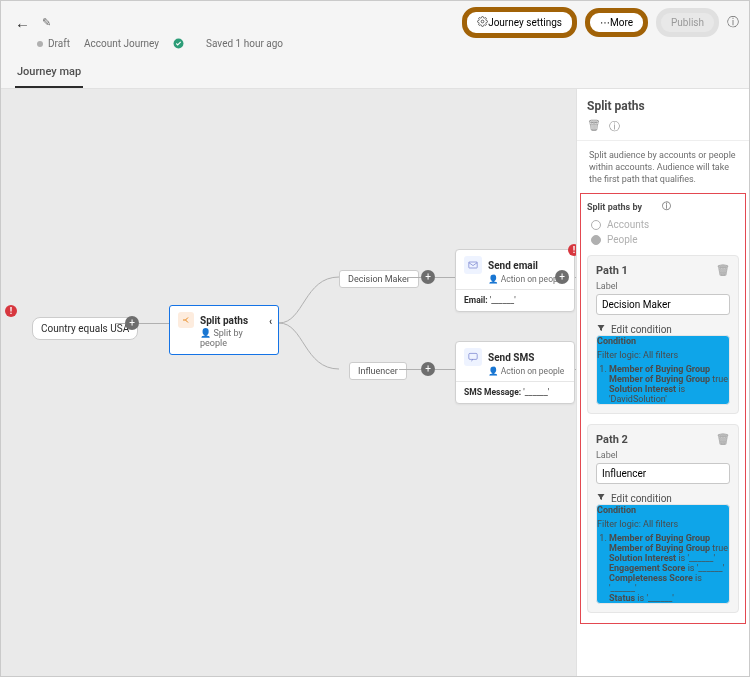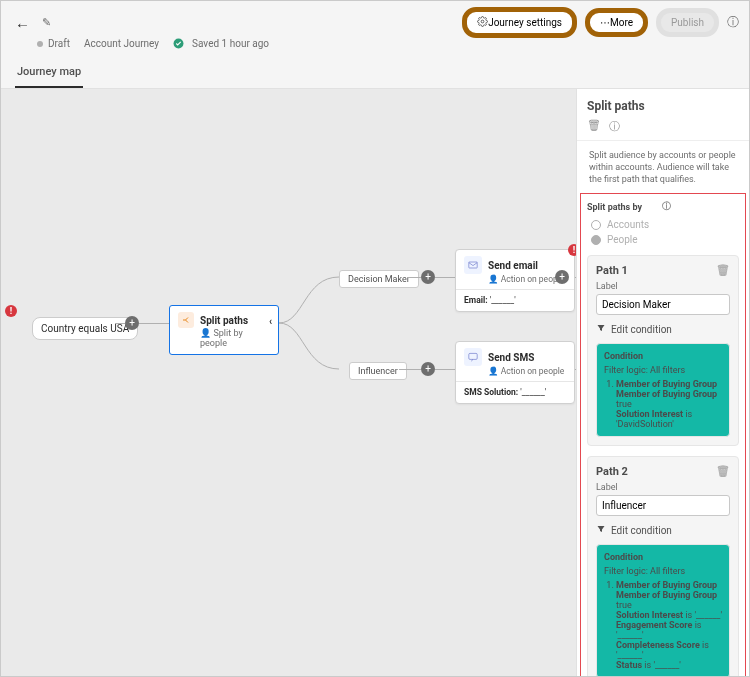--- a/index.html
+++ b/index.html
@@ -7,21 +7,21 @@
   
   .hdr{background:#f5f5f5;border-bottom:1px solid #e1e1e1}
   .hdr-row1{display:flex;align-items:center;padding:6px 10px 0 10px;gap:8px}
   .back{font-size:15px;cursor:pointer;padding:4px}
   .title{font-weight:700;font-size:12px}
   .spacer{flex:1}
   .hbtn{background:#fff;border:5px solid #a16207;border-radius:14px;padding:4px 10px;font-size:10px;display:inline-flex;align-items:center;cursor:pointer}
   .hbtn.pub{background:#e8e8e8;color:#9a9a9a;border-color:#e0e0e0;cursor:default}
   .hdr-meta{display:flex;align-items:flex-end;gap:14px;padding:0 10px 8px 36px;font-size:10px;color:#6e6e6e}
   .draft::before{content:"";display:inline-block;width:6px;height:6px;border-radius:50%;background:#b0b0b0;margin-right:5px;vertical-align:middle}
-  .saved{color:#6e6e6e;display:inline-flex;align-items:center;gap:8px}
+  .saved{color:#6e6e6e;display:inline-flex;align-items:center;gap:22px}
   .saved svg{width:11px;height:11px}
   .tabs{padding:0 14px}
   .tab{display:inline-block;padding:8px 2px;font-size:11px;color:#505050;border-bottom:2px solid #2c2c2c;font-weight:500}
   
   .canvas{position:relative;height:602px;background:#eaeaea}
   .entry{position:absolute;left:31px;top:228px;background:#fff;border:1px solid #ccc;border-radius:8px;padding:5px 8px;font-size:10px}
   .entry-err{position:absolute;left:4px;top:216px;width:12px;height:12px;border-radius:50%;background:#d7373f;color:#fff;font-size:9px;font-weight:700;text-align:center;line-height:12px}
   .split{position:absolute;left:168px;top:216px;width:110px;background:#fff;border:1.5px solid #1473e6;border-radius:3px;padding:6px 8px}
   .split-row{display:flex;align-items:center;gap:6px}
   .split-ico{width:16px;height:16px;background:#fdecde;border-radius:3px;display:flex;align-items:center;justify-content:center}
@@ -49,21 +49,21 @@
   .redbox{margin:0 3px;border:1.5px solid #e34850;padding:6px 6px 10px}
   .rd-head{font-size:9px;font-weight:700;margin-bottom:6px;display:flex;align-items:center;gap:20px}
   .radio{margin:4px 0 4px 4px;color:#b0b0b0;display:flex;align-items:center;gap:6px;font-size:10px}
   .radio .dot{width:10px;height:10px;border:1.5px solid #b0b0b0;border-radius:50%;display:inline-block}
   .radio.sel .dot{background:#b0b0b0}
   .pathcard{background:#f5f5f5;border:1px solid #e6e6e6;border-radius:4px;margin-top:10px;padding:8px}
   .pc-head{display:flex;align-items:center;justify-content:space-between;font-weight:700;font-size:11px}
   .pc-lbl{font-size:9px;color:#6e6e6e;margin-top:4px}
   .pc-input{width:100%;border:1px solid #c8c8c8;border-radius:3px;background:#fff;padding:4px 5px;font-size:10px;margin-top:3px}
   .pc-edit{margin-top:8px;display:flex;align-items:center;gap:5px;font-size:10px;color:#505050;cursor:pointer}
-  .cond{background:#14b8a6;border:1px solid #e6e6e6;border-radius:4px;margin-top:8px;padding:7px;font-size:9px}
+  .cond{background:#0ea5e9;border:1px solid #e6e6e6;border-radius:4px;font-size:9px}
   .cond b{font-weight:700}
   .cond .cl{margin-top:3px;line-height:1.4}
   .cond ol{margin-left:12px;margin-top:2px}
 </style>
 </head>
 <body>
 
 <div class="hdr">
   <div class="hdr-row1">
     <span class="back">←</span>
@@ -162,21 +162,21 @@
       <span class="nc-ico">
         <svg width="12" height="12" viewBox="0 0 20 20">
             <rect x="3" y="4" width="14" height="10" rx="2" stroke="#5c6ac4" fill="none"></rect>
             <path d="M7 17l3-3" stroke="#5c6ac4"></path>
           </svg>
       </span>
       <span class="nc-title">Send SMS</span>
     </div>
     <div class="nc-sub">👤 <span>Action on people</span></div>
     <div class="nc-div"></div>
-    <div class="nc-field"><b>SMS Solution:</b> <span>'______'</span></div>
+    <div class="nc-field"><b>SMS Message:</b> <span>'______'</span></div>
   </div>
 
   <div class="line-h" style="left:574px;top:188px;height:1px;width:6px"></div>
   <div class="plus" style="left:554px;top:181px">+</div>
   <div class="line-h" style="left:574px;top:280px;height:1px;width:6px"></div>
   <div class="plus" style="left:580px;top:273px">+</div>
 
   <div class="panel">
     <div class="p-title">Split paths</div>
     <div class="p-icons">

